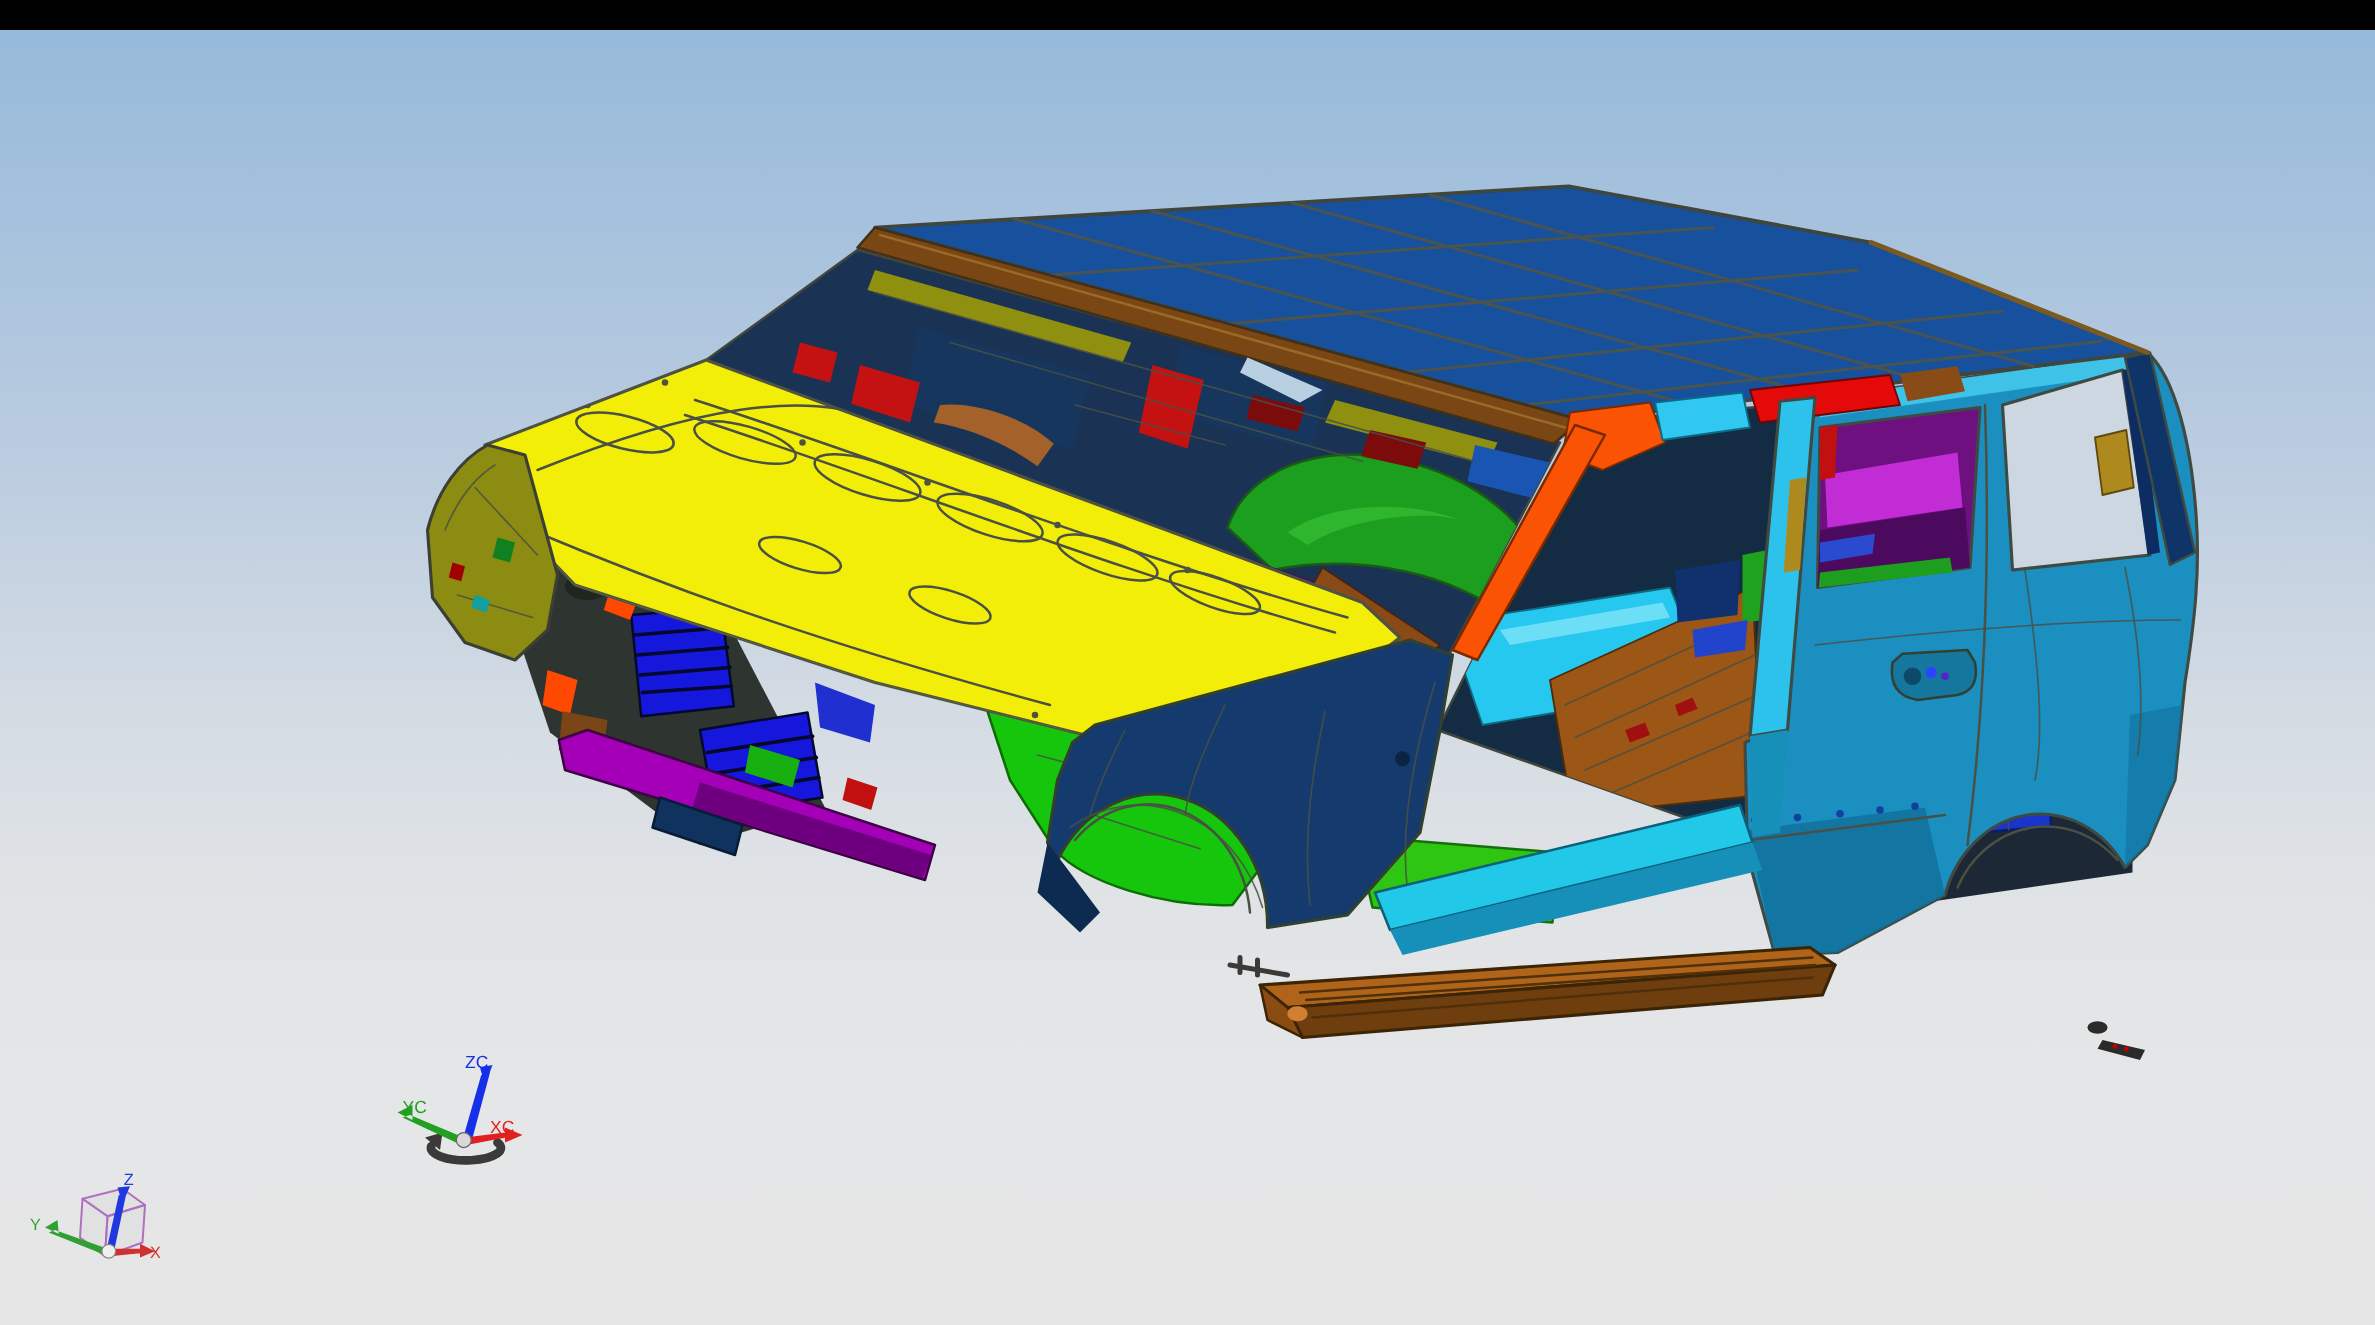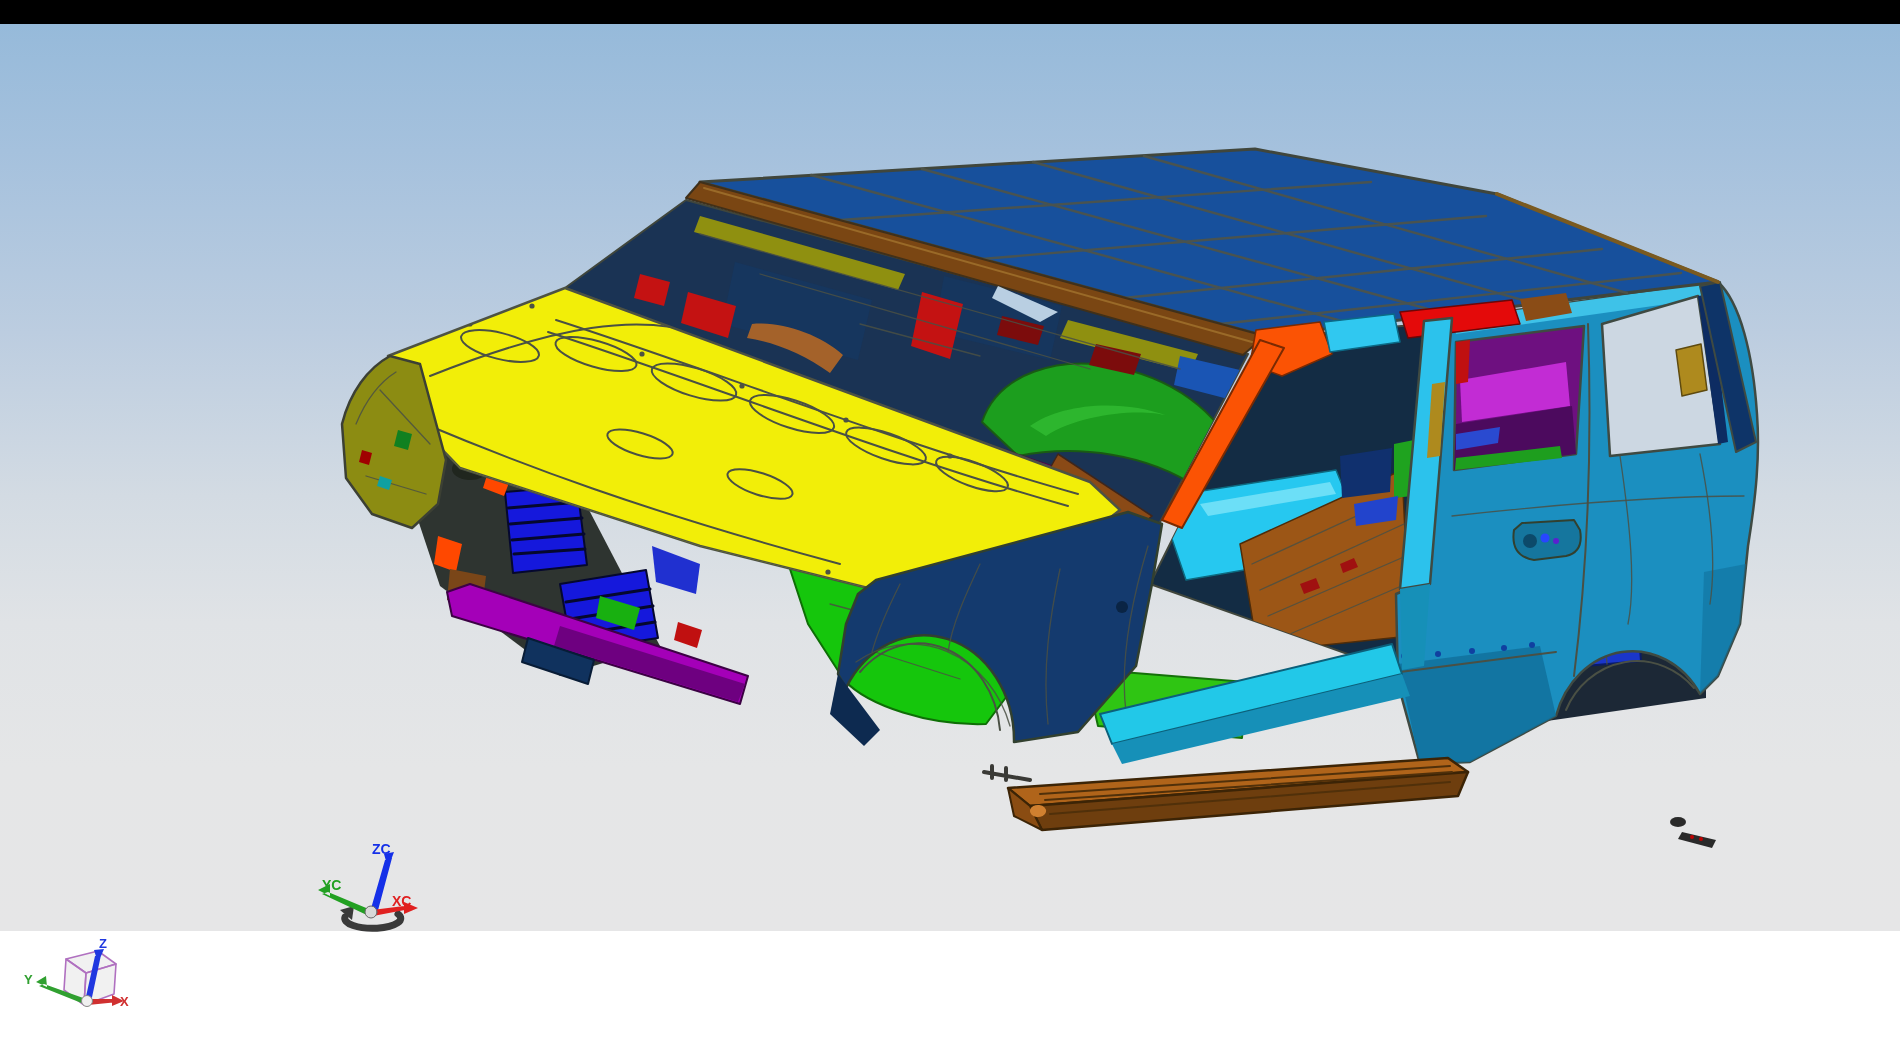--- a/index.html
+++ b/index.html
@@ -1,20 +1,20 @@
 <!DOCTYPE html>
 <html><head>
 <meta charset="utf-8">
 <style>
   html,body{margin:0;padding:0;width:1900px;height:1060px;overflow:hidden;
     font-family:"Liberation Sans",sans-serif;}
   .topbar{position:absolute;left:0;top:0;width:1900px;height:24px;background:#000;}
-  .viewport{position:absolute;left:0;top:24px;width:1900px;height:907px;
+  .viewport{position:absolute;left:0;top:24px;width:1900px;height:1036px;
     background:linear-gradient(180deg,#96bada 0%,#a5c1dd 14%,#bccde0 34%,
-      #d3dbe3 52%,#e0e3e6 66%,#e5e6e7 82%,#e6e6e7 100%);font-weight:bold;}
+      #d3dbe3 52%,#e0e3e6 66%,#e5e6e7 82%,#e6e6e7 100%);}
   svg{position:absolute;left:0;top:0;}
   svg *{stroke-linejoin:round;stroke-linecap:round;}
   .ln{stroke:#4a5044;stroke-width:2;fill:none;}
   .lnt{stroke:#4a5044;stroke-width:1.3;fill:none;opacity:.85;}
   text{font-family:"Liberation Sans",sans-serif;}
 </style>
 </head>
 <body>
 
 <div class="topbar"></div>

